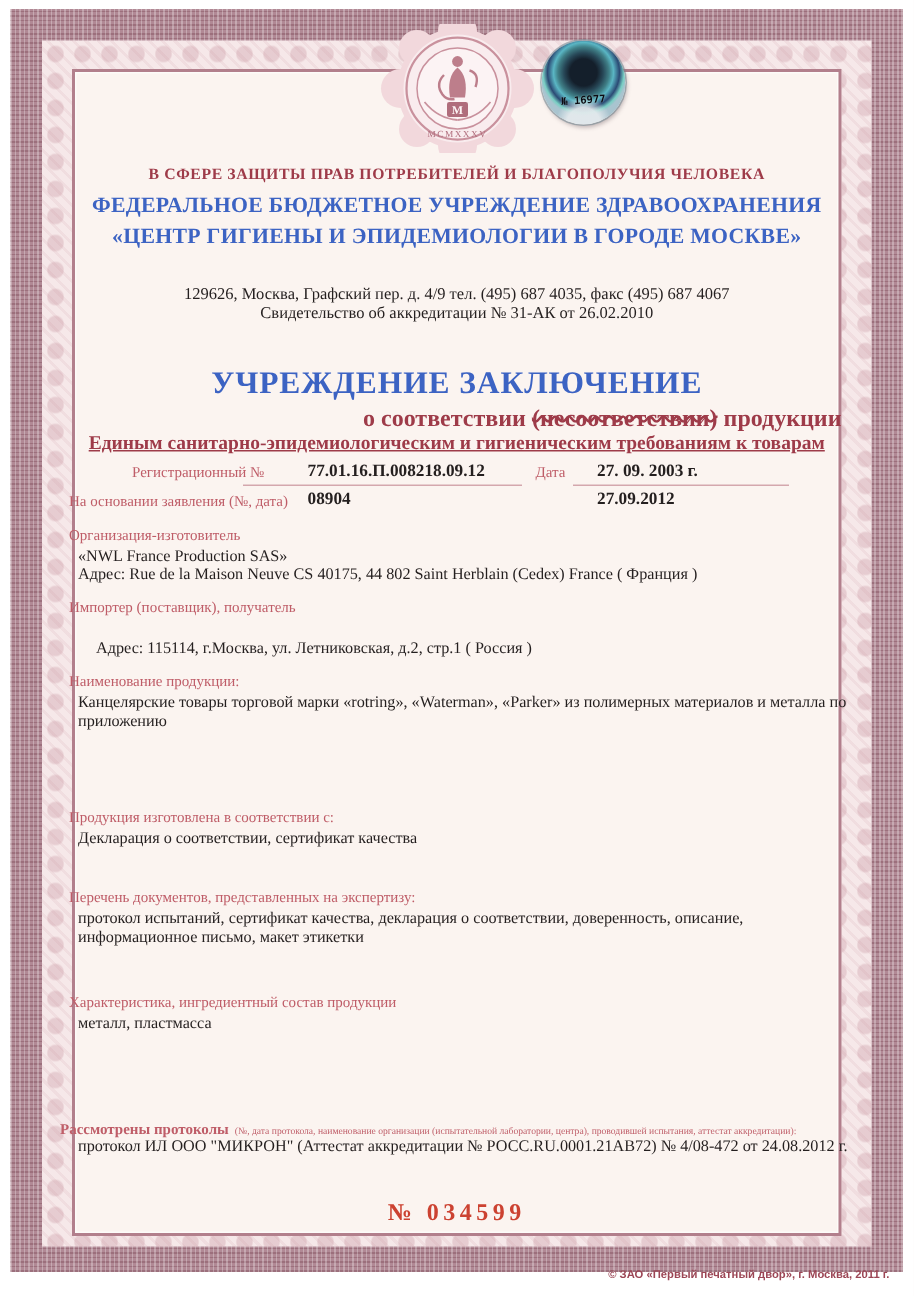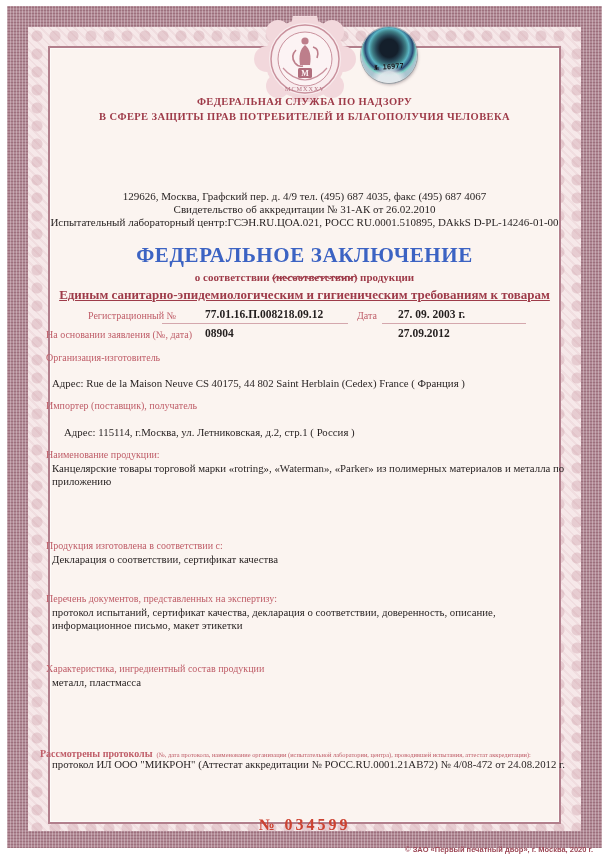--- a/index.html
+++ b/index.html
@@ -30,21 +30,21 @@
     box-shadow:inset 0 0 0 1px rgba(255,255,255,.6);
   }
   .abs{position:absolute;}
   .center{left:48px;right:48px;text-align:center;}
   
   .agency{font-weight:bold;font-size:10.5px;letter-spacing:.4px;color:var(--dark-red);}
   .org{font-weight:bold;font-size:14.5px;letter-spacing:.2px;color:var(--blue);}
   .addr{font-size:11px;color:var(--ink);}
   
   .title-main{font-weight:bold;font-size:21px;letter-spacing:.6px;color:var(--blue);}
-  .subtitle{font-weight:bold;font-size:11px;color:var(--dark-red);}
+  .subtitle{font-weight:bold;font-size:16px;color:var(--dark-red);text-align:right;}
   .subtitle2{font-weight:bold;font-size:13px;color:var(--dark-red);text-decoration:underline;}
   .struck{text-decoration:line-through;text-decoration-style:wavy;text-decoration-color:var(--dark-red);}
   
   .lab{font-size:10px;color:var(--label-pink);}
   .val{font-weight:bold;font-size:11.5px;color:var(--ink);}
   .body-text{font-size:10.8px;color:var(--ink);line-height:1.22;}
   .underline{border-bottom:1px solid var(--underline);height:1px;}
   .small-note{font-size:6.4px;color:var(--label-pink);letter-spacing:0;}
   
   .seal{left:250px;top:16px;width:110px;height:86px;}
@@ -54,21 +54,21 @@
       radial-gradient(circle at 50% 100%, rgba(230,235,238,.9) 0 18%, transparent 30%),
       radial-gradient(circle at 50% 38%, #141f2b 0 9px, #274757 13px, #3f7e86 17px, #5ab6c4 20px, #2b4a74 24px, #79cfc4 27px, #a9c4cf 29px);
     box-shadow:0 0 0 1px rgba(120,140,150,.6), 1px 2px 3px rgba(80,60,70,.35);
   }
   .holo-num{
     position:absolute;left:0;right:0;top:36px;text-align:center;
     font-family:"DejaVu Sans Mono", monospace;font-size:7px;font-weight:bold;
     color:#0b0b12;transform:rotate(-4deg);text-shadow:0 0 1px rgba(220,240,240,.5);
   }
   
-  .serial{font-size:16px;font-weight:bold;letter-spacing:3px;color:var(--serial-red);margin-top:16px;}
+  .serial{font-size:16px;font-weight:bold;letter-spacing:3px;color:var(--serial-red);}
   .printer{
     font-family:"Liberation Sans", sans-serif;font-size:7.5px;font-weight:bold;
     color:var(--printer-red);
   }
 </style>
 </head>
 <body>
 
 <div class="certificate">
 
@@ -101,44 +101,45 @@
     </g>
     <rect x="48" y="52" width="14" height="10" rx="1.5" fill="#b06d7c"></rect>
     <text x="55" y="60" text-anchor="middle" font-size="8" font-weight="bold" fill="#fdf4f5" font-family="Liberation Serif, serif">M</text>
     <text x="55" y="75" text-anchor="middle" font-size="6.2" fill="#b06d7c" letter-spacing="1" font-family="Liberation Serif, serif">MCMXXXV</text>
   </svg>
 
   <div class="abs hologram">
     <span class="holo-num">№ 16977</span>
   </div>
 
-  <div class="abs center agency" style="top:96px">ФЕДЕРАЛЬНАЯ СЛУЖБА ПО НАДЗОРУ</div>
   <div class="abs center agency" style="top:111px">В СФЕРЕ ЗАЩИТЫ ПРАВ ПОТРЕБИТЕЛЕЙ И БЛАГОПОЛУЧИЯ  ЧЕЛОВЕКА</div>
+  <div class="abs center org" style="top:129px">ФЕДЕРАЛЬНОЕ БЮДЖЕТНОЕ УЧРЕЖДЕНИЕ ЗДРАВООХРАНЕНИЯ</div>
+  <div class="abs center org" style="top:150px">«ЦЕНТР ГИГИЕНЫ И ЭПИДЕМИОЛОГИИ В ГОРОДЕ МОСКВЕ»</div>
   <div class="abs center addr" style="top:190px">129626, Москва, Графский пер. д. 4/9 тел. (495) 687 4035, факс (495) 687 4067</div>
   <div class="abs center addr" style="top:203px">Свидетельство об аккредитации № 31-АК от 26.02.2010</div>
-  <div class="abs center addr" style="top:216px">Испытательный лабораторный центр:ГСЭН.RU.ЦОА.021, РОСС RU.0001.510895, DAkkS D-PL-14246-01-00</div>
 
-  <div class="abs center title-main" style="top:243px">ФЕДЕРАЛЬНОЕ ЗАКЛЮЧЕНИЕ</div>
+  <div class="abs center title-main" style="top:243px">УЧРЕЖДЕНИЕ ЗАКЛЮЧЕНИЕ</div>
   <div class="abs center subtitle" style="top:271px">
     <span>о соответствии </span><span class="struck">(несоответствии)</span><span> продукции</span>
   </div>
   <div class="abs center subtitle2" style="top:287px">Единым санитарно-эпидемиологическим и гигиеническим требованиям к товарам</div>
 
   <div class="abs lab" style="top:310px;left:88px">Регистрационный №</div>
   <div class="abs val" style="top:308px;left:205px">77.01.16.П.008218.09.12</div>
   <div class="abs underline" style="top:322px;left:162px;width:186px"></div>
   <div class="abs lab" style="top:310px;left:357px">Дата</div>
   <div class="abs val" style="top:308px;left:398px">27. 09. 2003 г.</div>
   <div class="abs underline" style="top:322px;left:382px;width:144px"></div>
 
   <div class="abs lab" style="top:329px;left:46px">На основании заявления (№, дата)</div>
   <div class="abs val" style="top:327px;left:205px">08904</div>
   <div class="abs val" style="top:327px;left:398px">27.09.2012</div>
 
   <div class="abs lab" style="top:352px;left:46px">Организация-изготовитель</div>
+  <div class="abs body-text" style="top:365px;left:52px;right:44px">«NWL France Production SAS»</div>
   <div class="abs body-text" style="top:377px;left:52px;right:44px">Адрес: Rue de la Maison Neuve CS 40175, 44 802 Saint Herblain (Cedex) France ( Франция )</div>
 
   <div class="abs lab" style="top:400px;left:46px">Импортер (поставщик), получатель</div>
   <div class="abs body-text" style="top:426px;left:64px;right:44px">Адрес: 115114, г.Москва, ул. Летниковская, д.2, стр.1 ( Россия )</div>
 
   <div class="abs lab" style="top:449px;left:46px">Наименование продукции:</div>
   <div class="abs body-text" style="top:462px;left:52px;right:38px">Канцелярские товары торговой марки «rotring», «Waterman», «Parker» из полимерных материалов и металла по приложению</div>
 
   <div class="abs lab" style="top:540px;left:46px">Продукция изготовлена в соответствии с:</div>
   <div class="abs body-text" style="top:553px;left:52px;right:44px">Декларация о соответствии, сертификат качества</div>
@@ -149,15 +150,15 @@
   <div class="abs lab" style="top:663px;left:46px">Характеристика, ингредиентный состав продукции</div>
   <div class="abs body-text" style="top:676px;left:52px;right:44px">металл, пластмасса</div>
 
   <div class="abs" style="top:743px;left:40px;right:42px">
     <span class="lab" style="font-weight:bold">Рассмотрены протоколы</span>
     <span class="small-note">(№, дата протокола, наименование организации (испытательной лаборатории, центра), проводившей испытания, аттестат аккредитации):</span>
   </div>
   <div class="abs body-text" style="top:758px;left:52px;right:44px">протокол ИЛ ООО "МИКРОН" (Аттестат аккредитации № РОСС.RU.0001.21АВ72) № 4/08-472 от 24.08.2012 г.</div>
 
   <div class="abs center serial" style="top:800px">№ 034599</div>
-  <div class="abs printer" style="top:845px;right:16px">© ЗАО «Первый печатный двор»,  г. Москва,  2020 г.</div>
+  <div class="abs printer" style="top:845px;right:16px">© ЗАО «Первый печатный двор»,  г. Москва,  2011 г.</div>
 
 </div>
 
 </body></html>

